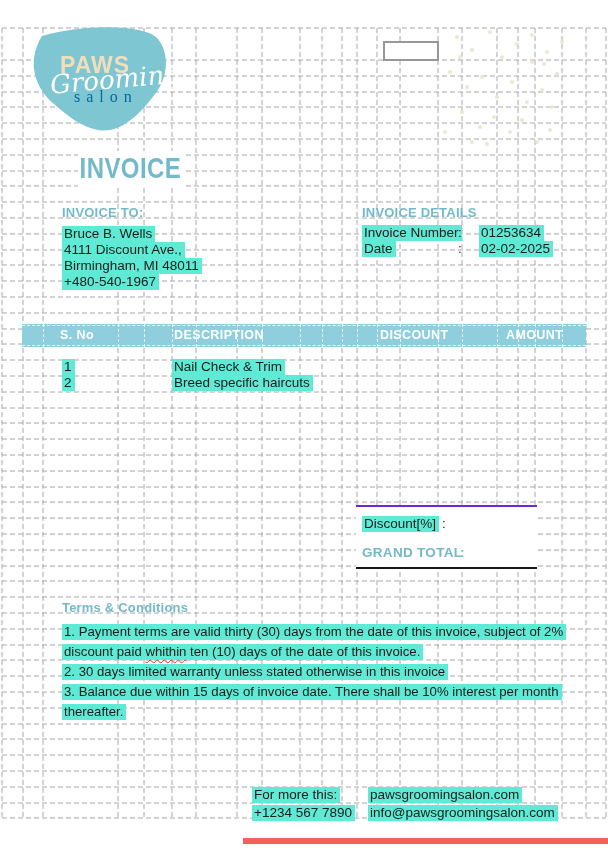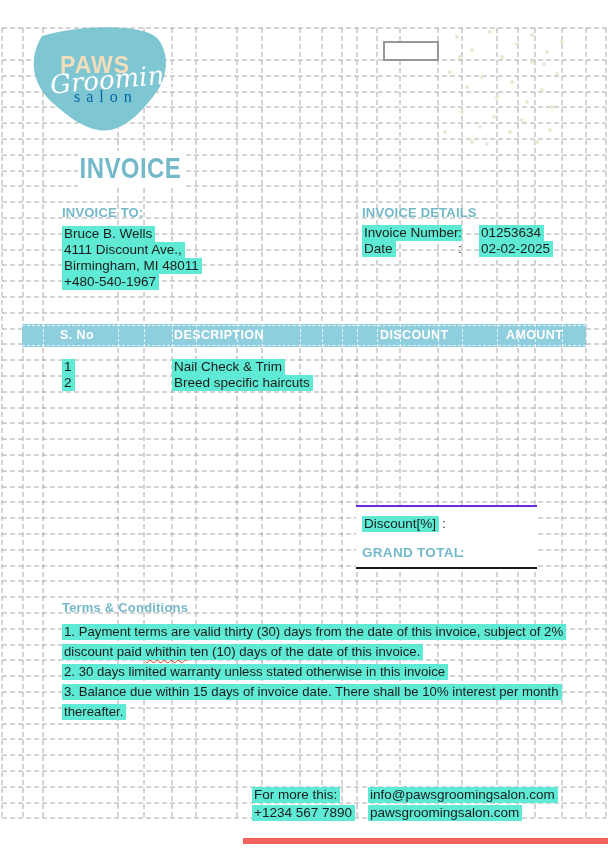--- a/index.html
+++ b/index.html
@@ -282,19 +282,19 @@
         <div><span class="wbg spellable">3. Balance due within 15 days of invoice date. There shall be 10% interest per month</span></div>
         <div><span class="wbg spellable">thereafter.</span></div>
       </div>
   </div>
 
   <div class="layer foot" id="foot-info">
     <div><span class="wbg">For more this:</span></div>
     <div><span class="wbg">+1234 567 7890</span></div>
   </div>
   <div class="layer foot" id="foot-web">
+    <div><span class="wbg">pawsgroomingsalon.com</span></div>
     <div><span class="wbg">info@pawsgroomingsalon.com</span></div>
-    <div><span class="wbg">pawsgroomingsalon.com</span></div>
   </div>
 
   <div class="abs" id="watermark-bar"></div>
 
 </div>
 
 </body></html>

